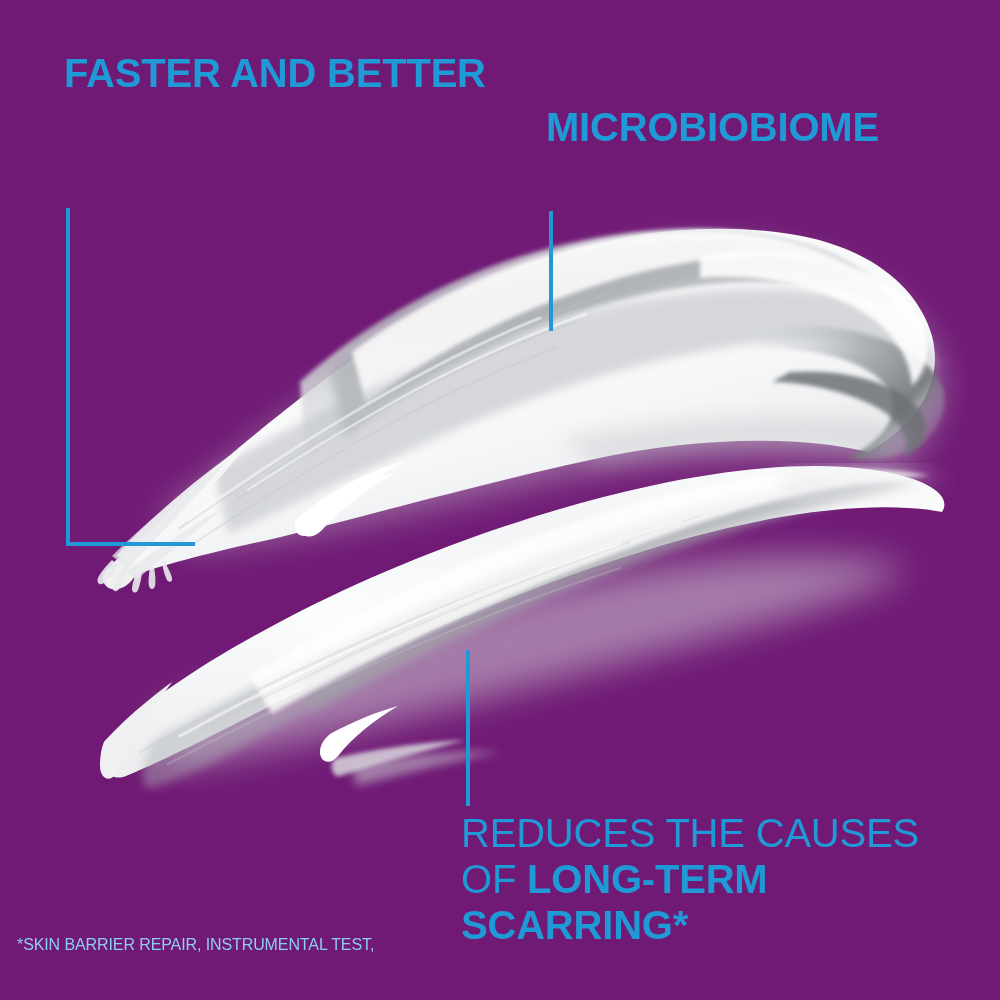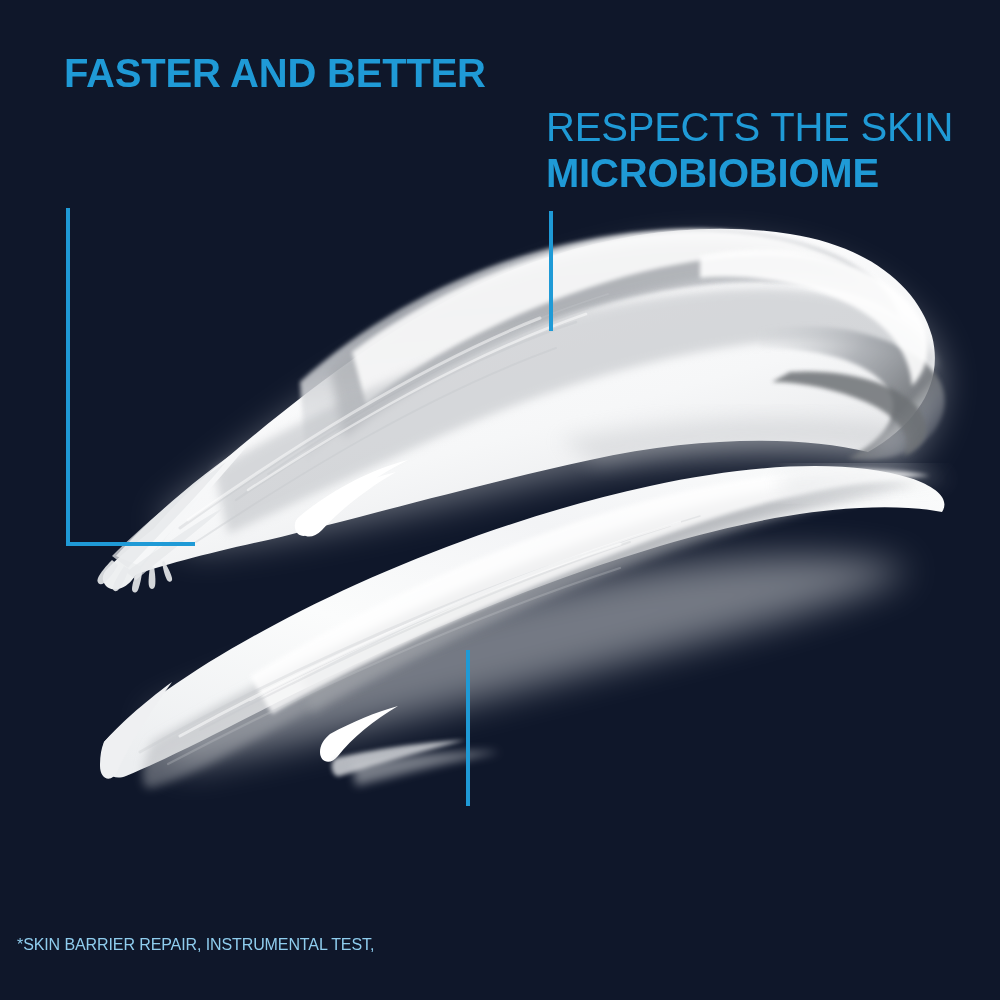--- a/index.html
+++ b/index.html
@@ -5,21 +5,21 @@
 <style>
   html, body {
     margin: 0;
     padding: 0;
     background: #ffffff;
   }
   #stage {
     position: relative;
     width: 1000px;
     height: 1000px;
-    background: #0f172a;
+    background: #701a75;
     overflow: hidden;
     font-family: "Liberation Sans", sans-serif;
     -webkit-font-smoothing: antialiased;
   }
 
   
   #swatch-art {
     position: absolute;
     left: 0;
     top: 0;
@@ -293,22 +293,26 @@
   <div class="leader leader-v" id="leader-left-v"></div>
   <div class="leader leader-h" id="leader-left-h"></div>
   <div class="leader leader-v" id="leader-mid-v"></div>
   <div class="leader leader-v" id="leader-bottom-v"></div>
 
   <div class="callout" id="callout-top-left">
     <span class="ln bold">FASTER AND BETTER</span>
   </div>
 
   <div class="callout" id="callout-top-right">
-    <span class="ln light">RESPECTS THE SKIN</span>
     <span class="ln bold">MICROBIOBIOME</span>
   </div>
 
+  <div class="callout" id="callout-bottom-right">
+    <span class="ln light">REDUCES THE CAUSES</span>
+    <span class="ln"><span class="light">OF </span><span class="bold">LONG-TERM</span></span>
+    <span class="ln bold">SCARRING*</span>
+  </div>
 
   <div id="footnote">
     <span class="ln">*SKIN BARRIER REPAIR, INSTRUMENTAL TEST,</span>
   </div>
 
 </div>
 
 </body></html>

